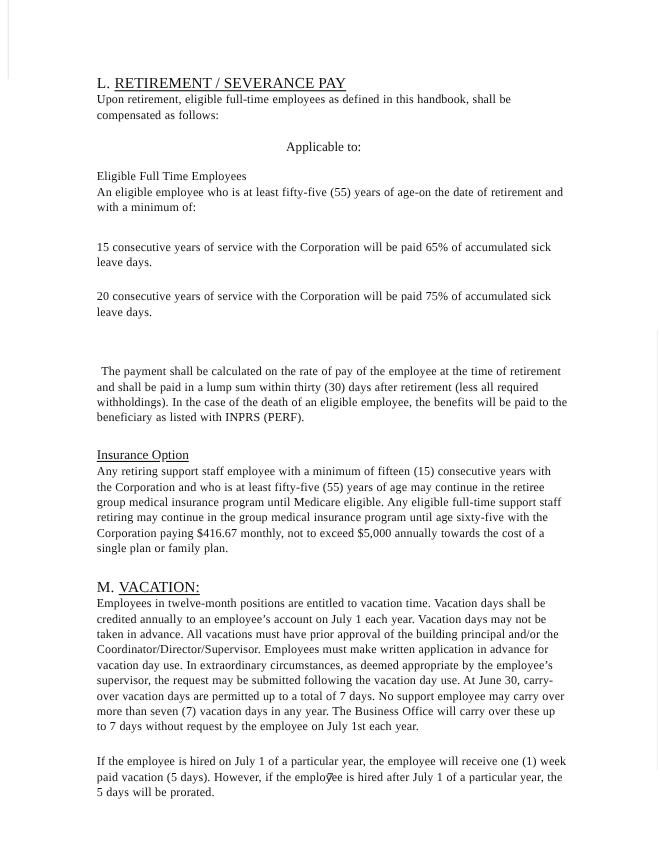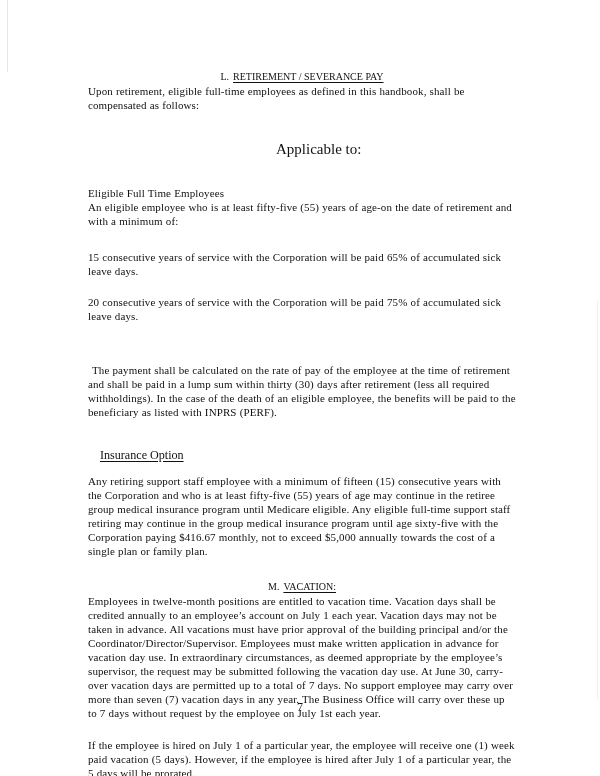--- a/index.html
+++ b/index.html
@@ -45,47 +45,46 @@
   .para {
     font-size: 11px;
     line-height: 14.05px;
     text-align: left;
     letter-spacing: 0.01em;
     word-spacing: 0.02em;
     margin: 0;
   }
 
   .heading-line {
-    font-size: 10px;
+    font-size: 14px;
     line-height: 14.05px;
     margin: 0;
     white-space: nowrap;
-    text-align: center;
   }
   .heading-letter {
     margin-right: 4px;
   }
   .heading-underline {
     text-decoration: underline;
     text-underline-offset: 1.5px;
   }
 
   .subheading {
     font-size: 12.1px;
     line-height: 14.05px;
-    margin: 12px;
+    margin: 0;
     text-decoration: underline;
     text-underline-offset: 1.5px;
     display: inline-block;
   }
 
   .centered-line {
-    font-size: 15px;
+    font-size: 12px;
     line-height: 14.05px;
-    margin: 16px;
+    margin: 0;
     padding-left: 172px;
     font-family: Liberation Serif, serif;
   }
 
   .gap-sm { height: 14px; }
   .gap-md { height: 17px; }
   .gap-lg { height: 22px; }
 
   .indent-first {
     text-indent: 4px;

